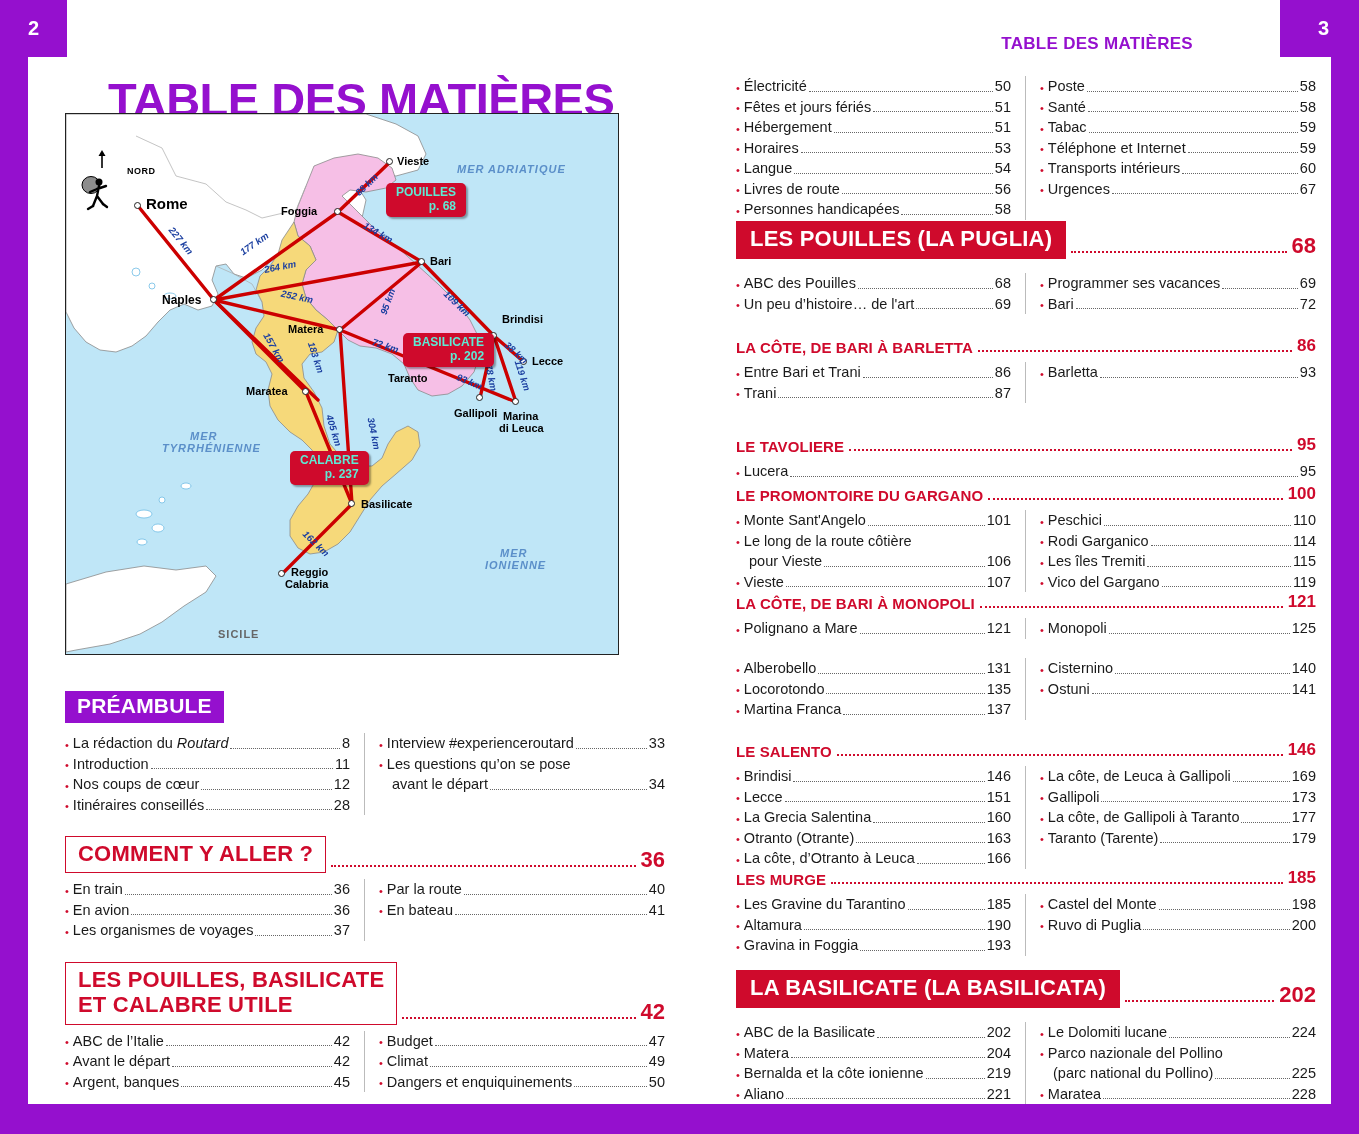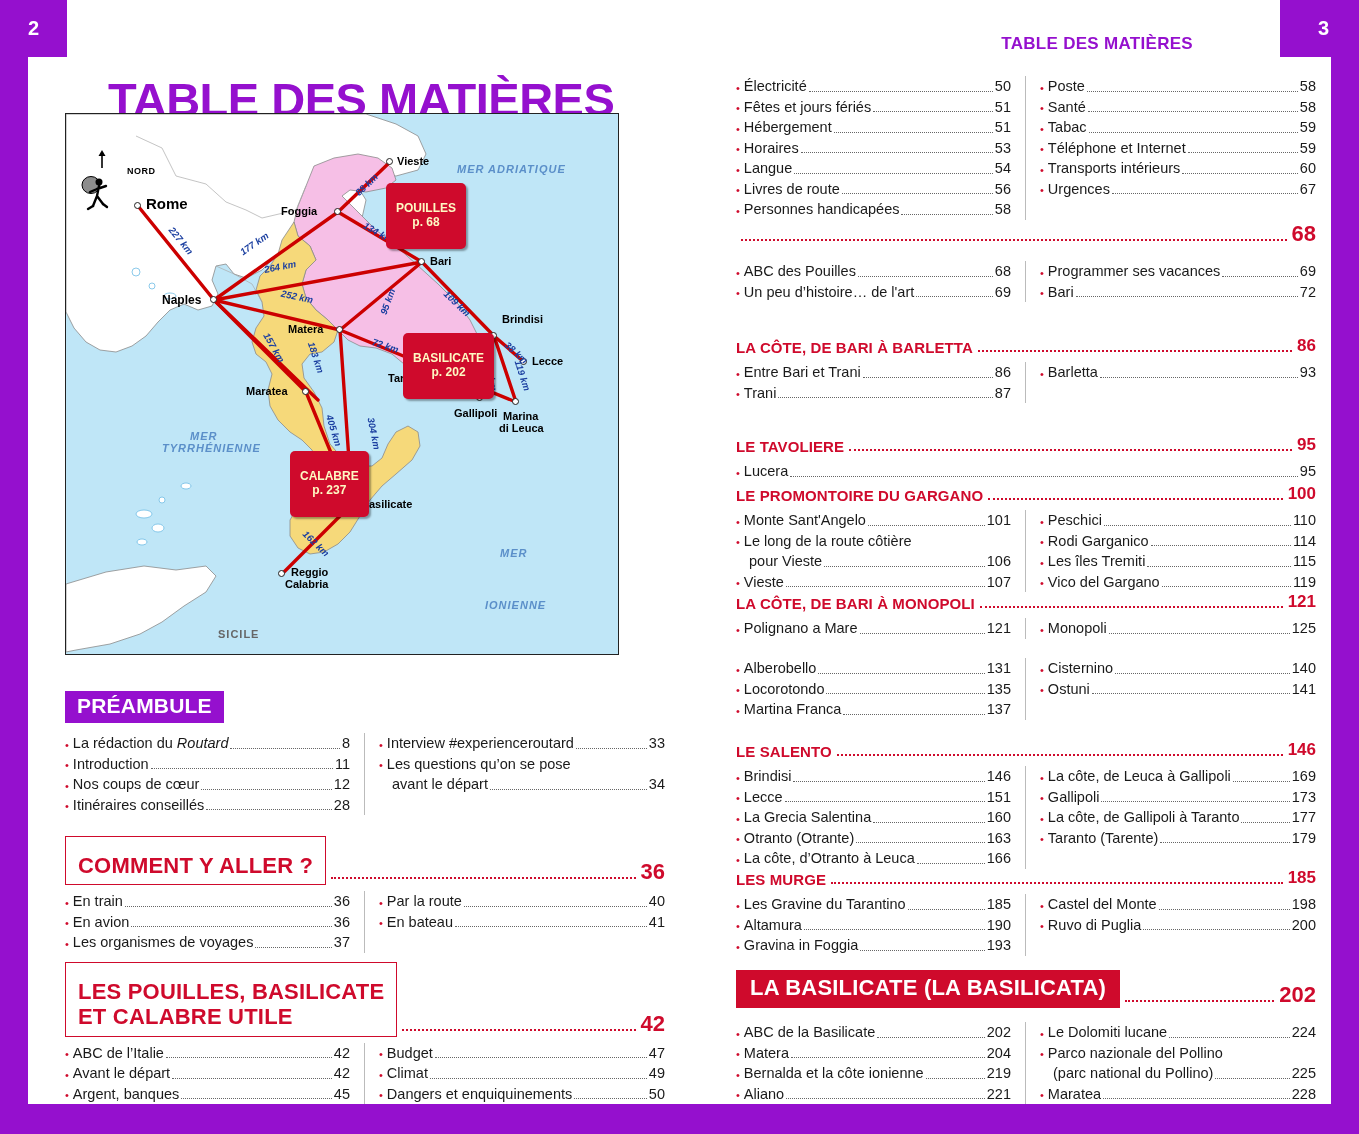--- a/index.html
+++ b/index.html
@@ -63,25 +63,25 @@
     font-size:11px;font-style:italic;font-weight:bold;
     color:#5b8fc9;letter-spacing:1px;white-space:nowrap;
   }
   .km-label{
     position:absolute;
     font-size:9.5px;font-style:italic;font-weight:bold;color:#1b3fa0;
     white-space:nowrap;
   }
   .region-badge{
     position:absolute;
-    background:#cf0a2c;color:#fef9c3;
+    background:#cf0a2c;color:#5eead4;
     border-radius:5px;
-    text-align:center;
+    text-align:right;
     font-size:12px;font-weight:bold;line-height:1.15;
-    padding:19px 10px;
+    padding:3px 10px;
     box-shadow:2px 2px 2px rgba(0,0,0,.35);
     white-space:nowrap;
   }
   .region-badge .pg{font-weight:bold;}
   .city-dot{
     position:absolute;width:7px;height:7px;border-radius:50%;
     background:#fff;border:1.6px solid #222;box-sizing:border-box;
   }
   .nord{
     position:absolute;font-size:9px;font-weight:bold;color:#000;letter-spacing:.5px;
@@ -93,21 +93,21 @@
     background:#9510CE;color:#fff;
     font-size:21px;font-weight:bold;
     padding:3px 12px 5px 12px;
     letter-spacing:.2px;
   }
   .sec-redbox{
     display:inline-block;
     border:1.5px solid #cf0a2c;
     color:#cf0a2c;
     font-size:22px;font-weight:bold;
-    padding:16px 12px 6px 12px;
+    padding:4px 12px 6px 12px;
     line-height:1.15;
     background:#fff;
     letter-spacing:.2px;
   }
   .sec-redfill{
     display:inline-block;
     background:#cf0a2c;color:#fff;
     font-size:22px;font-weight:bold;
     padding:5px 14px 7px 14px;
     letter-spacing:.2px;
@@ -309,21 +309,21 @@
       <div class="map-label" style="left:437px;top:296px;">Marina</div>
       <div class="map-label" style="left:433px;top:308px;">di Leuca</div>
       <div class="map-label" style="left:295px;top:384px;">Basilicate</div>
       <div class="map-label" style="left:225px;top:452px;">Reggio</div>
       <div class="map-label" style="left:219px;top:464px;">Calabria</div>
 
       <div class="sea-label" style="left:391px;top:49px;">MER   ADRIATIQUE</div>
       <div class="sea-label" style="left:124px;top:316px;">MER</div>
       <div class="sea-label" style="left:96px;top:328px;">TYRRHÉNIENNE</div>
       <div class="sea-label" style="left:434px;top:433px;">MER</div>
-      <div class="sea-label" style="left:419px;top:445px;margin-top:40px;">IONIENNE</div>
+      <div class="sea-label" style="left:419px;top:445px;">IONIENNE</div>
       <div class="sea-label" style="left:152px;top:514px;color:#666;font-style:normal;">SICILE</div>
 
       <div class="km-label" style="left:99px;top:121px;transform:rotate(51deg);">227 km</div>
       <div class="km-label" style="left:172px;top:124px;transform:rotate(-35deg);">177 km</div>
       <div class="km-label" style="left:198px;top:147px;transform:rotate(-11deg);">264 km</div>
       <div class="km-label" style="left:215px;top:177px;transform:rotate(12deg);">252 km</div>
       <div class="km-label" style="left:192px;top:228px;transform:rotate(60deg);">157 km</div>
       <div class="km-label" style="left:287px;top:65px;transform:rotate(-44deg);">88 km</div>
       <div class="km-label" style="left:296px;top:113px;transform:rotate(30deg);">134 km</div>
       <div class="km-label" style="left:308px;top:182px;transform:rotate(-70deg);">95 km</div>
@@ -588,20 +588,21 @@
               <span class="nm">Urgences</span>
               <span class="ldr"></span>
               <span class="pg">67</span>
             </div>
         </div>
       </div>
     </div>
 
     <div style="position:absolute;left:36px;top:221px;width:580px;">
       <div class="hdr-row">
+        <span class="sec-redfill">LES POUILLES (LA PUGLIA)</span>
         <span class="dots"></span>
         <span class="pg">68</span>
       </div>
       <div class="gap14"></div>
       <div class="two-col">
         <div class="col left-c">
           <div class="entry">
               <span class="bullet">•</span>
               <span class="nm">ABC des Pouilles</span>
               <span class="ldr"></span>

